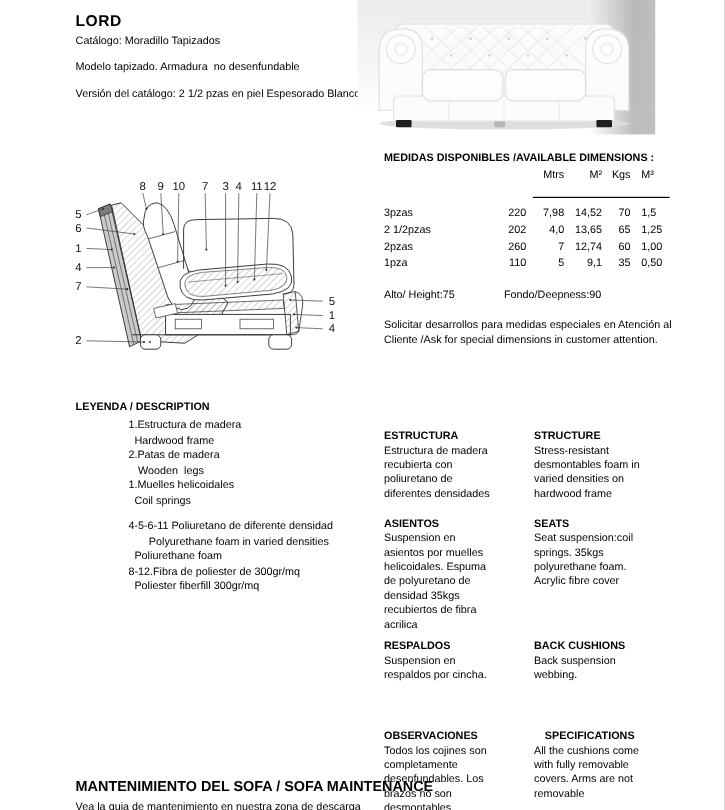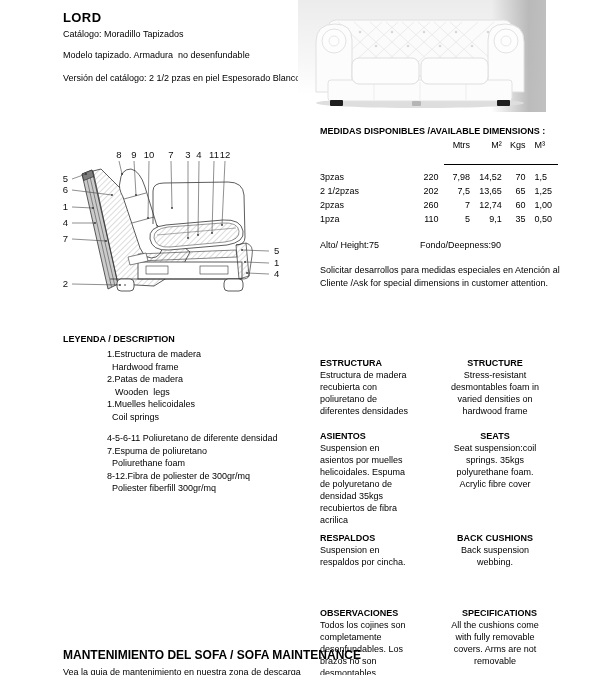--- a/index.html
+++ b/index.html
@@ -37,21 +37,21 @@
   .legend{left:63px;top:348px;width:245px;font-size:9px;line-height:12.5px;margin-left:44px;}
   .leg-en{padding-left:5px;}
   .leg-item:nth-child(2) .leg-en{padding-left:8px;}
   .leg-item:nth-child(4){margin-top:9px;}
   .leg-item:nth-child(4) .leg-en{padding-left:17px;}
 
   
   .spec-row{position:absolute;left:320px;width:260px;font-size:9px;line-height:12px;}
   .spec-col{position:absolute;top:0;}
   .spec-col.l{left:0;width:92px;}
-  .spec-col.r{left:125px;width:100px;text-align:center;}
+  .spec-col.r{left:125px;width:100px;}
   .spec-title{font-weight:bold;}
   .spec-row:nth-of-type(4) .spec-col.r .spec-title{padding-left:9px;}
 
   .maint-h{left:63px;top:648px;font-size:12px;font-weight:bold;}
   .maint-b{left:63px;top:667px;font-size:9px;width:300px;}
 
   .diagram{left:40px;top:138px;width:255px;height:177px;}
   .dlabel{font-size:9.5px;fill:#111;}
   .leader{stroke:#444;stroke-width:.6;}
   svg{display:block;}
@@ -135,21 +135,21 @@
     <span class="cs">220</span>
     <span class="c1">7,98</span>
     <span class="c2">14,52</span>
     <span class="c3">70</span>
     <span class="c4">1,5</span>
   </div>
 
   <div class="dim-row">
     <span class="cn">2 1/2pzas</span>
     <span class="cs">202</span>
-    <span class="c1">7,5</span>
+    <span class="c1">4,0</span>
     <span class="c2">13,65</span>
     <span class="c3">65</span>
     <span class="c4">1,25</span>
   </div>
 
   <div class="dim-row">
     <span class="cn">2pzas</span>
     <span class="cs">260</span>
     <span class="c1">7</span>
     <span class="c2">12,74</span>
@@ -284,24 +284,24 @@
     <div class="leg-en pre">Wooden  legs</div>
   </div>
 
   <div class="leg-item">
     <div class="leg-es pre">1.Muelles helicoidales</div>
     <div class="leg-en pre">Coil springs</div>
   </div>
 
   <div class="leg-item">
     <div class="leg-es pre">4-5-6-11 Poliuretano de diferente densidad</div>
-  </div>
-
-  <div class="leg-item">
-    <div class="leg-es pre">7.Espuma de poliuretano</div>
+    <div class="leg-en pre">Polyurethane foam in varied densities</div>
+  </div>
+
+  <div class="leg-item">
     <div class="leg-en pre">Poliurethane foam</div>
   </div>
 
   <div class="leg-item">
     <div class="leg-es pre">8-12.Fibra de poliester de 300gr/mq</div>
     <div class="leg-en pre">Poliester fiberfill 300gr/mq</div>
   </div>
 </div>
 
   <div id="spec-sections">

